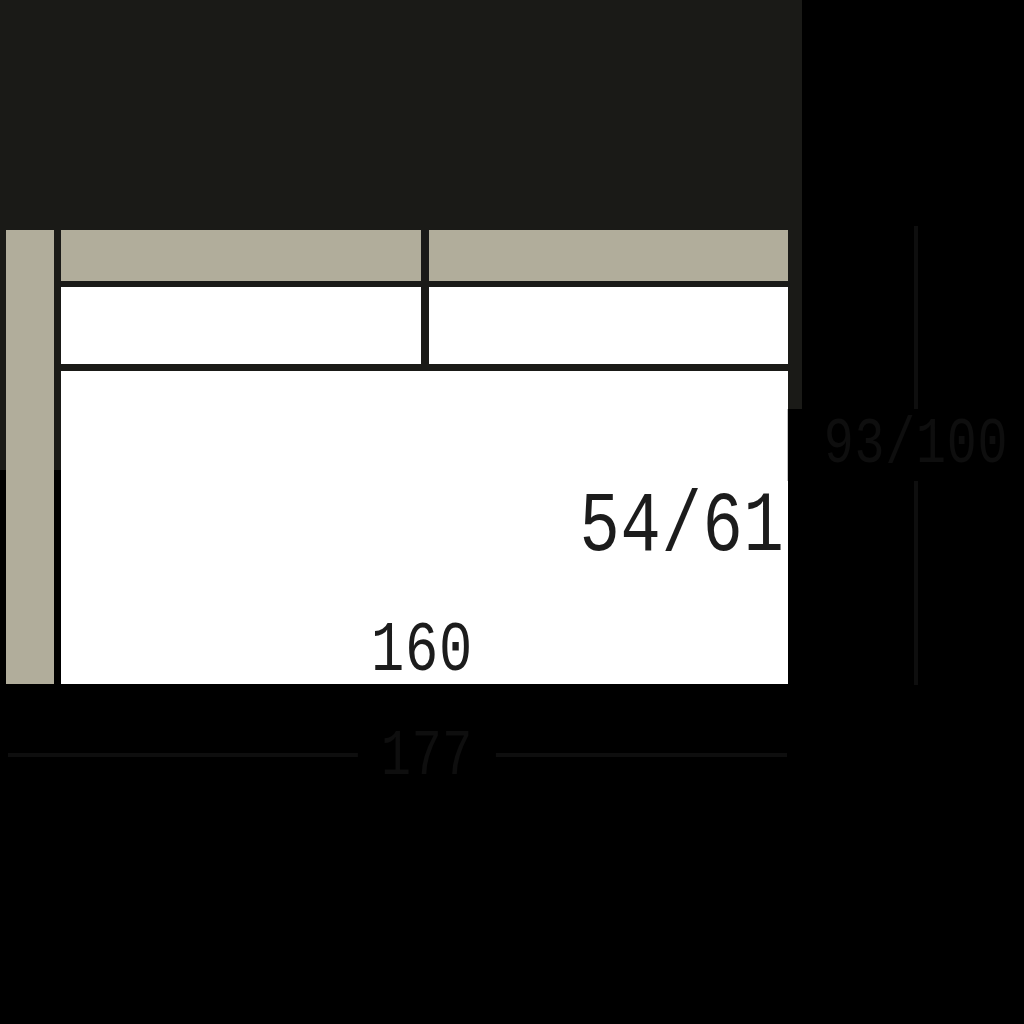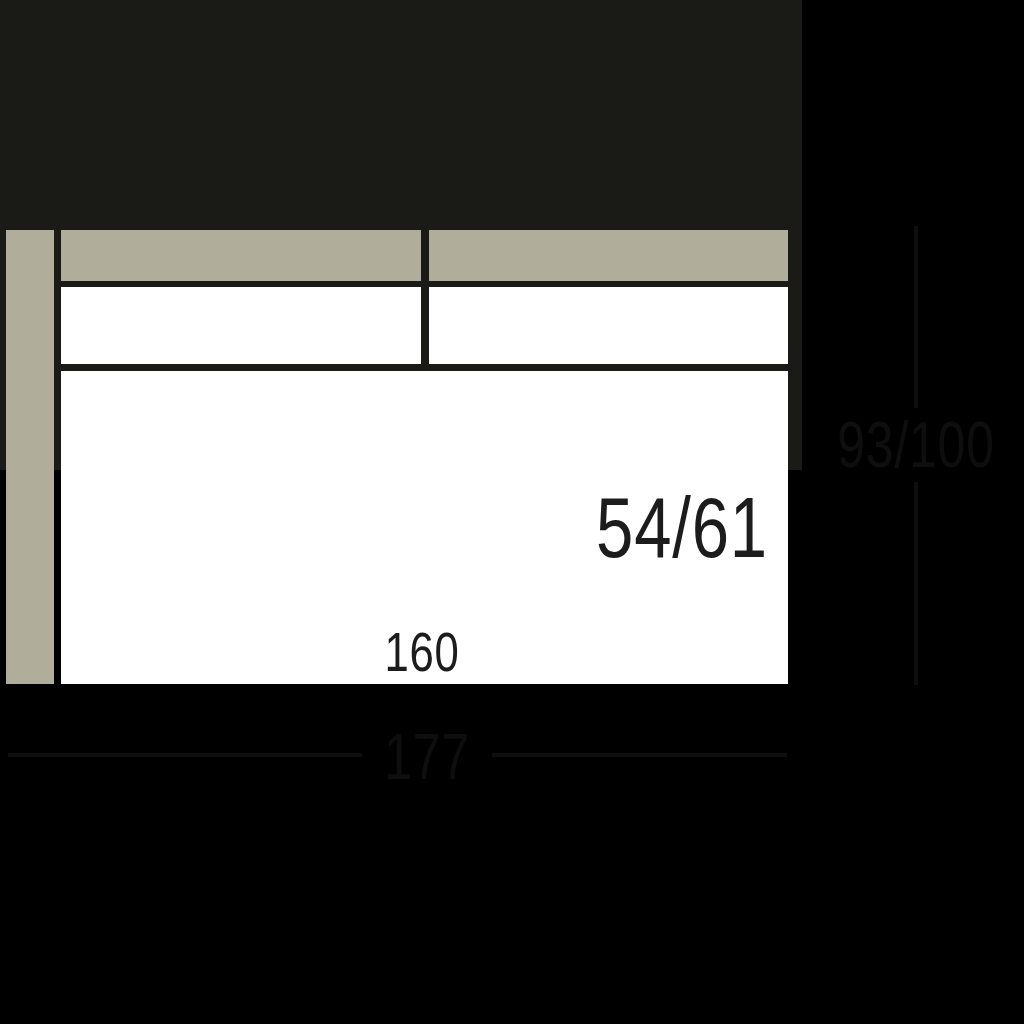--- a/index.html
+++ b/index.html
@@ -10,21 +10,21 @@
     --dimension: #0e0e0e;
   }
   * { margin: 0; padding: 0; box-sizing: border-box; }
   html, body { background: var(--background); }
   .stage {
     position: relative;
     width: 1024px;
     height: 1024px;
     background: var(--background);
     overflow: hidden;
-    font-family: Liberation Sans, sans-serif;
+    font-family: Liberation Mono, monospace;
   }
   .abs { position: absolute; }
 
   
   .frame-backing {
     left: 0; top: 222; width: 802px; height: 470px;
     background: var(--outline);
   }
   .part { position: absolute; }
   .beige { background: var(--upholstery); }
@@ -44,21 +44,21 @@
     font-weight: 200;
     white-space: nowrap;
   }
   .seat-label .squeeze {
     display: inline-block;
     transform: scaleX(0.78);
     transform-origin: 50% 50%;
     letter-spacing: 1px;
   }
   .label-seat-depth { left: 682px; top: 527px; font-size: 86px; }
-  .label-seat-width { left: 422px; top: 651px; font-size: 56px; }
+  .label-seat-width { left: 422px; top: 651px; font-size: 71px; }
 
   
   .dim-line { position: absolute; background: var(--dimension); }
   .dim-line-width { left: 8px; top: 753px; width: 779px; height: 4px; }
   .dim-line-depth { left: 914px; top: 226px; width: 4px; height: 459px; }
 
   .dim-label {
     position: absolute;
     transform: translate(-50%, -50%);
     color: var(--dimension);

